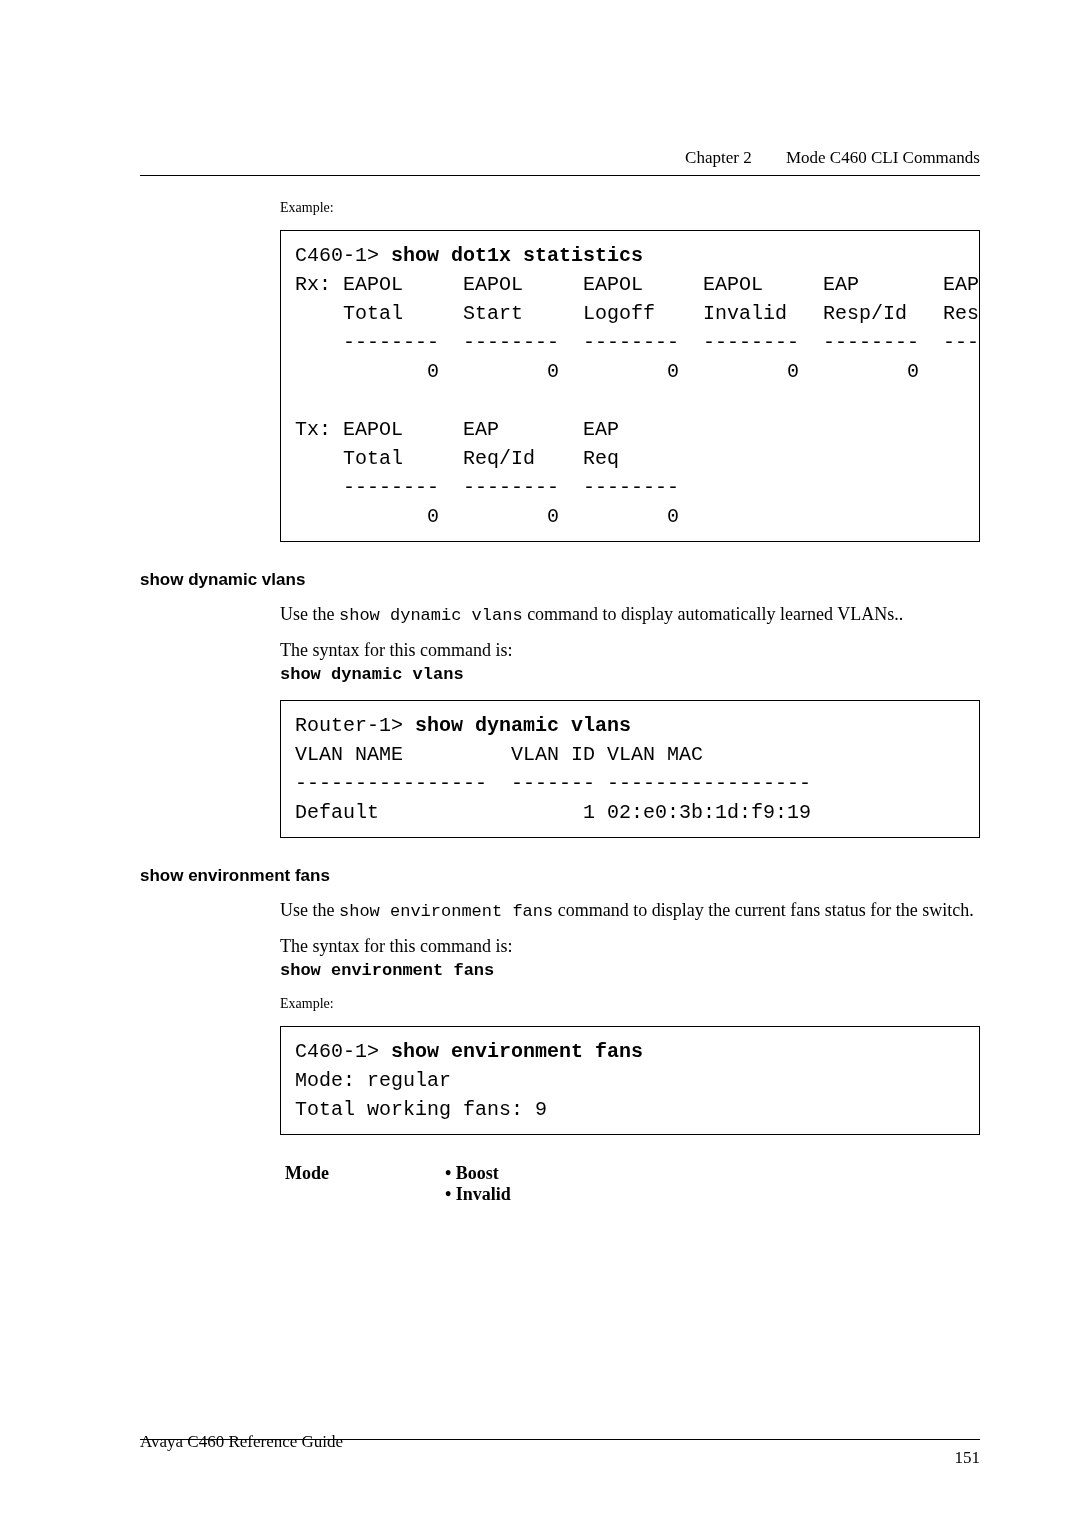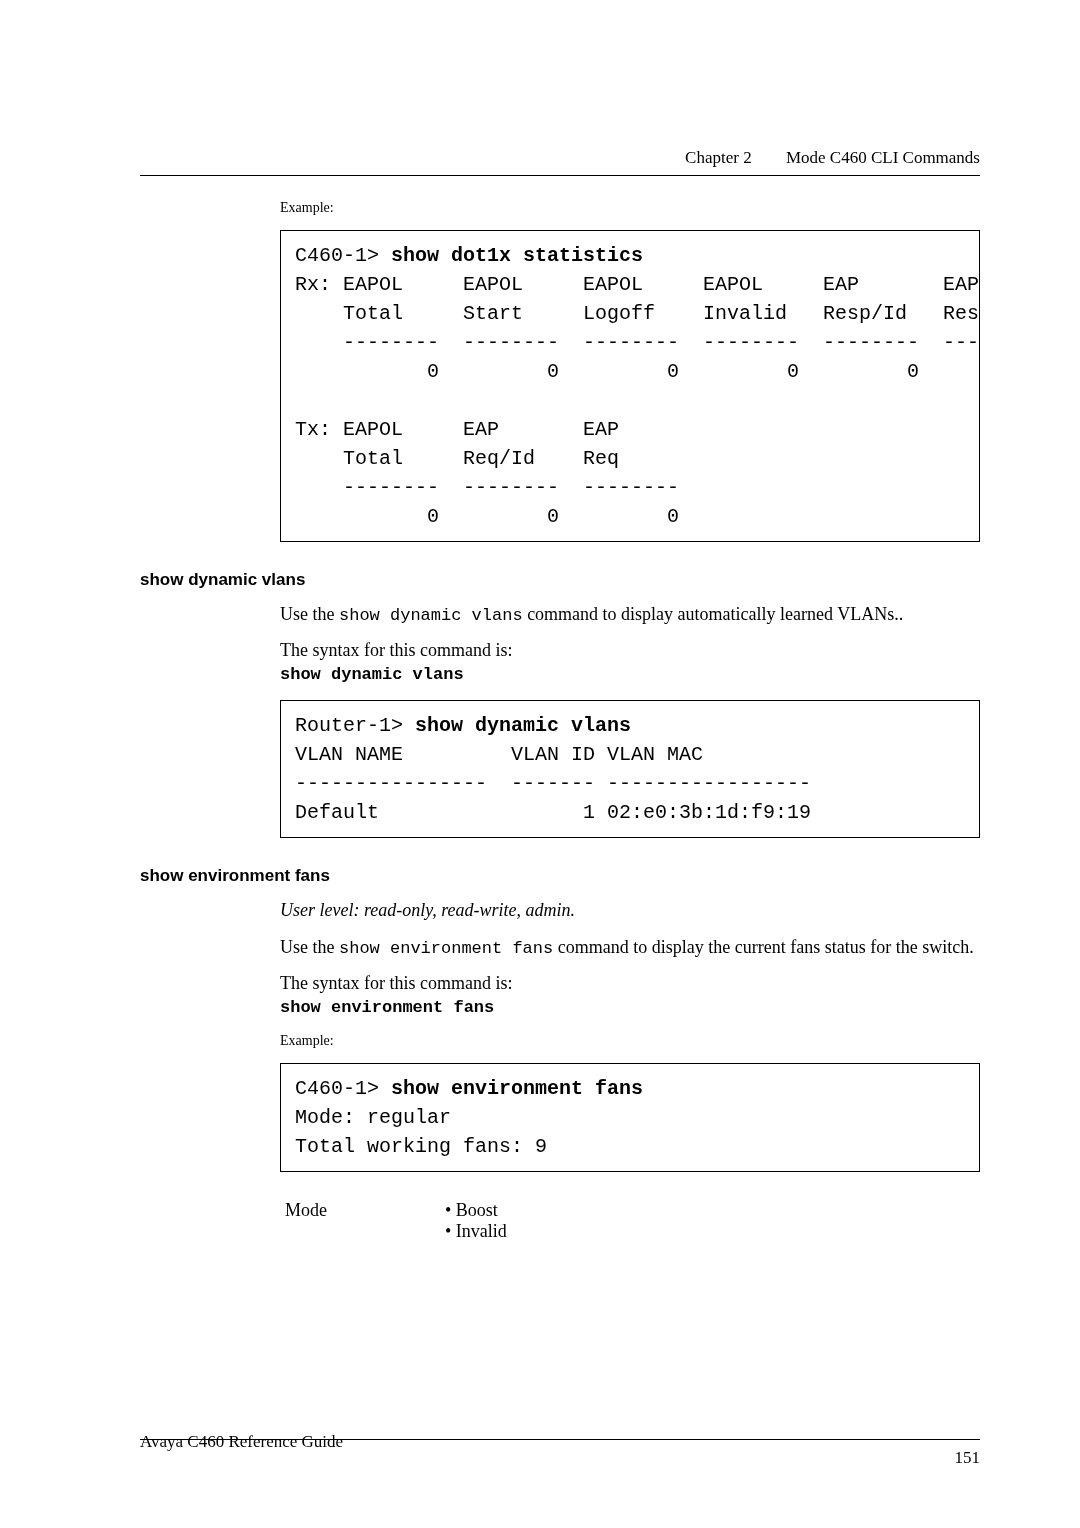--- a/index.html
+++ b/index.html
@@ -73,20 +73,21 @@
       font-family: 'Courier New', monospace;
       font-weight: bold;
       font-size: 17px;
       margin-bottom: 16px;
     }
     .mode-block {
       margin-left: 145px;
       margin-top: 4px;
       display: flex;
       font-size: 18px;
+      font-weight: bold;
     }
     .mode-label {
       width: 160px;
     }
     .mode-items {
       list-style: none;
     }
     .mode-items li::before {
       content: "•  ";
     }
@@ -143,21 +144,20 @@
   <div class="syntax-label">The syntax for this command is:</div>
   <div class="syntax-cmd">show dynamic vlans</div>
 
   <div class="code-box"><span>Router-1&gt; </span><span class="bold">show dynamic vlans</span>
 <span>VLAN NAME         VLAN ID VLAN MAC
 ----------------  ------- -----------------
 Default                 1 02:e0:3b:1d:f9:19</span></div>
 
   <div class="section-heading">show environment fans</div>
 
-  <div class="body-text italic">User level: read-only, read-write, admin.</div>
 
   <div class="body-text">
     <span>Use the </span><span class="mono">show environment fans</span><span> command to display the current fans status for the switch.</span>
   </div>
 
   <div class="syntax-label">The syntax for this command is:</div>
   <div class="syntax-cmd">show environment fans</div>
 
   <div class="example-label">Example:</div>
 

